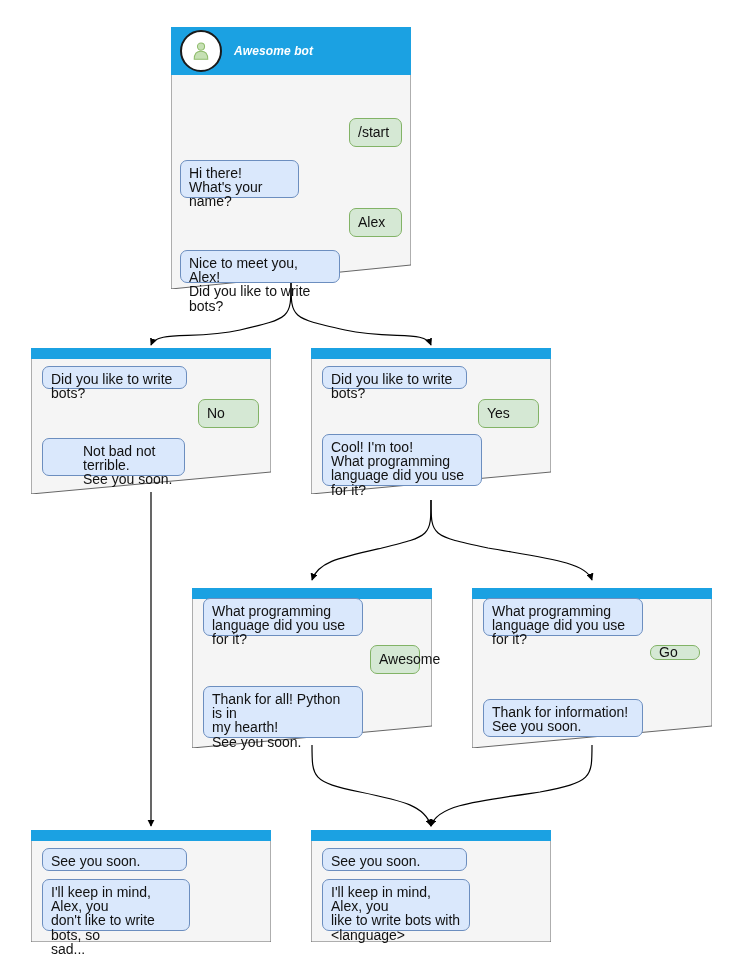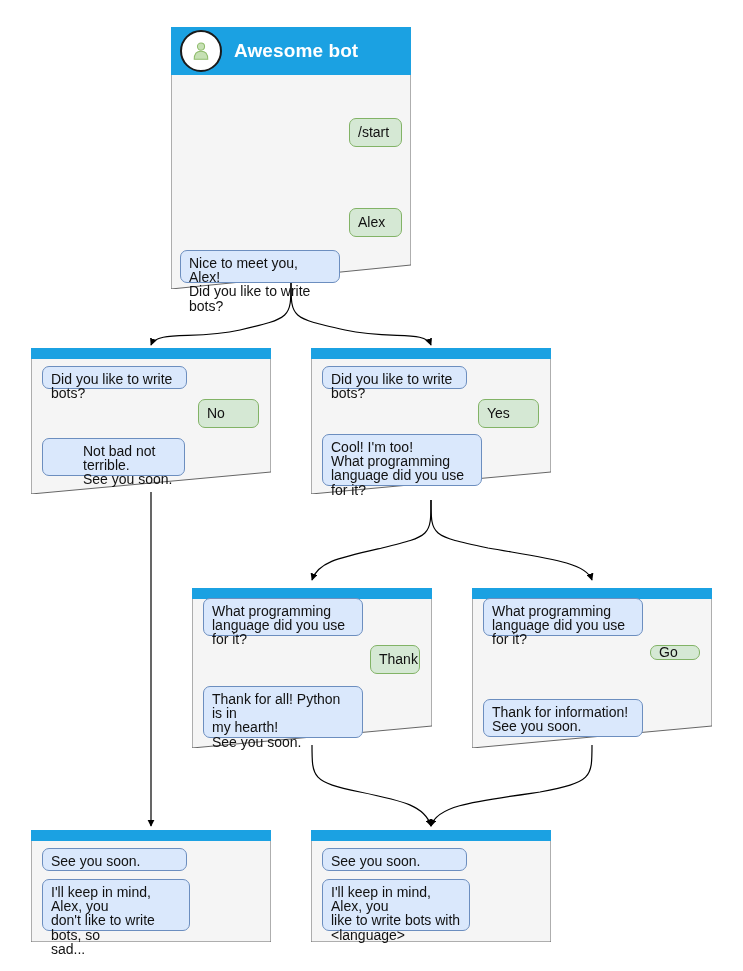--- a/index.html
+++ b/index.html
@@ -63,24 +63,25 @@
     border-radius: 50%;
     background: #ffffff;
     border: 2px solid #1a1a1a;
     display: flex;
     align-items: center;
     justify-content: center;
     flex: 0 0 auto;
   }
   .bot-title {
     margin-left: 12px;
-    font-size: 19px;
+    font-size: 12px;
     color: #ffffff;
     font-weight: bold;
     letter-spacing: 0.1px;
+    font-style: italic;
   }
   .chat-area {
     position: absolute;
     left: 0;
     width: 100%;
     box-sizing: border-box;
   }
   .bubble {
     position: absolute;
     box-sizing: border-box;
@@ -138,20 +139,22 @@
         <svg width="22" height="22" viewBox="0 0 24 24">
           <circle cx="12" cy="7.2" r="3.9" fill="#c6e0b4" stroke="#8fbc6b" stroke-width="1.1"></circle>
           <path d="M 4.6 21 C 4.6 14.6 8 12.3 12 12.3 C 16 12.3 19.4 14.6 19.4 21 Z" fill="#c6e0b4" stroke="#8fbc6b" stroke-width="1.1"></path>
         </svg>
       </div>
       <span class="bot-title">Awesome bot</span>
     </div>
 
     <div class="chat-area" style="top:48px; height:214px;">
       <div class="bubble user" style="left:178px; top:43px; width:53px; height:29px;">/start</div>
+      <div class="bubble bot" style="left:9px; top:85px; width:119px; height:38px;">Hi there!
+What's your name?</div>
       <div class="bubble user" style="left:178px; top:133px; width:53px; height:29px;">Alex</div>
       <div class="bubble bot" style="left:9px; top:175px; width:160px; height:33px;">Nice to meet you, Alex!
 Did you like to write bots?</div>
     </div>
   </div>
 
   <div class="node" style="left:31px; top:348px; width:240px; height:146px;">
     <svg class="node-shape" viewBox="0 0 240 146" preserveAspectRatio="none">
       <path d="M 0,0 L 240,0 L 240,124 L 0,146 Z" fill="#f5f5f5" stroke="#666666" stroke-width="1"></path>
     </svg>
@@ -182,21 +185,21 @@
 
   <div class="node" style="left:192px; top:588px; width:240px; height:160px;">
     <svg class="node-shape" viewBox="0 0 240 160" preserveAspectRatio="none">
       <path d="M 0,0 L 240,0 L 240,138 L 0,160 Z" fill="#f5f5f5" stroke="#666666" stroke-width="1"></path>
     </svg>
     <div class="node-header header-bar-thin" style="background:#1ba1e2;"></div>
 
     <div class="chat-area" style="top:11px; height:149px;">
       <div class="bubble bot" style="left:11px; top:-1px; width:160px; height:38px;">What programming
 language did you use for it?</div>
-      <div class="bubble user" style="left:178px; top:46px; width:50px; height:29px;">Thank</div>
+      <div class="bubble user" style="left:178px; top:46px; width:50px; height:29px;">Awesome</div>
       <div class="bubble bot" style="left:11px; top:87px; width:160px; height:52px;">Thank for all! Python is in
 my hearth!
 See you soon.</div>
     </div>
   </div>
 
   <div class="node" style="left:472px; top:588px; width:240px; height:160px;">
     <svg class="node-shape" viewBox="0 0 240 160" preserveAspectRatio="none">
       <path d="M 0,0 L 240,0 L 240,138 L 0,160 Z" fill="#f5f5f5" stroke="#666666" stroke-width="1"></path>
     </svg>

